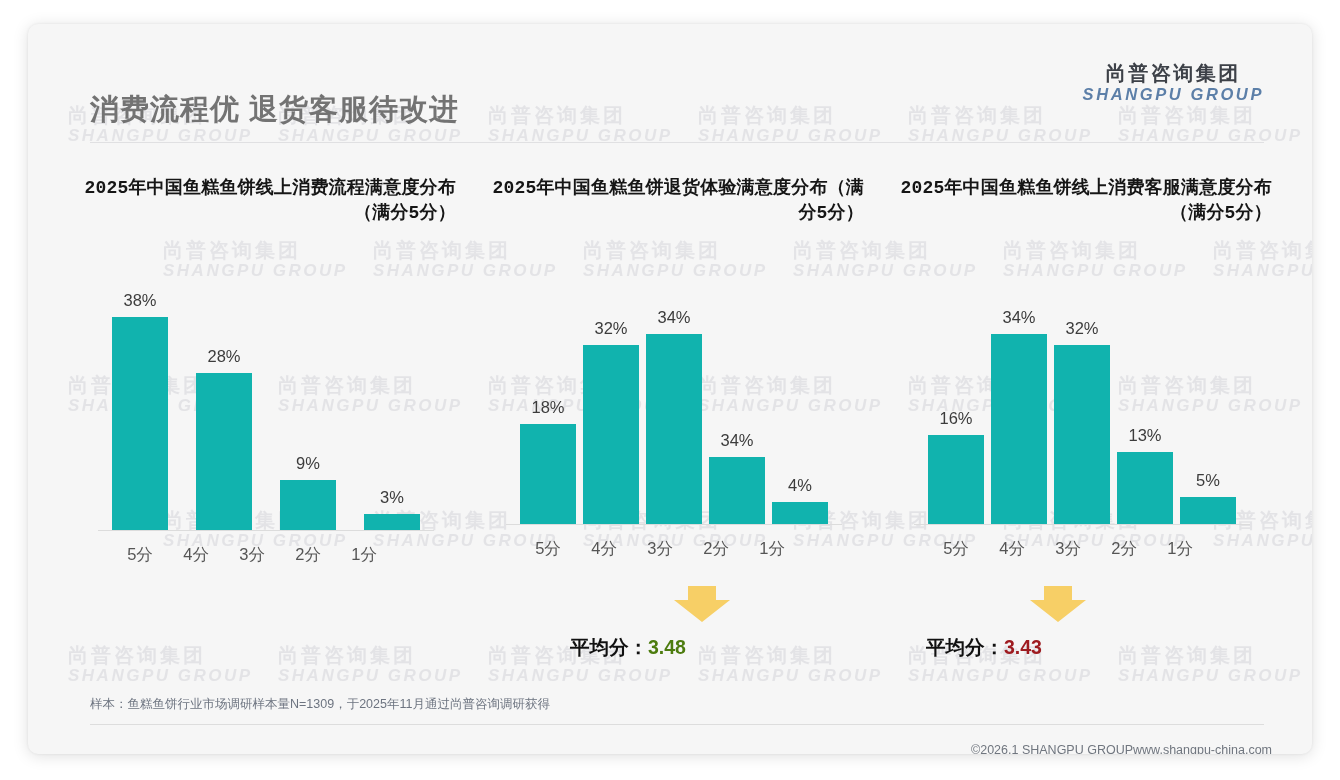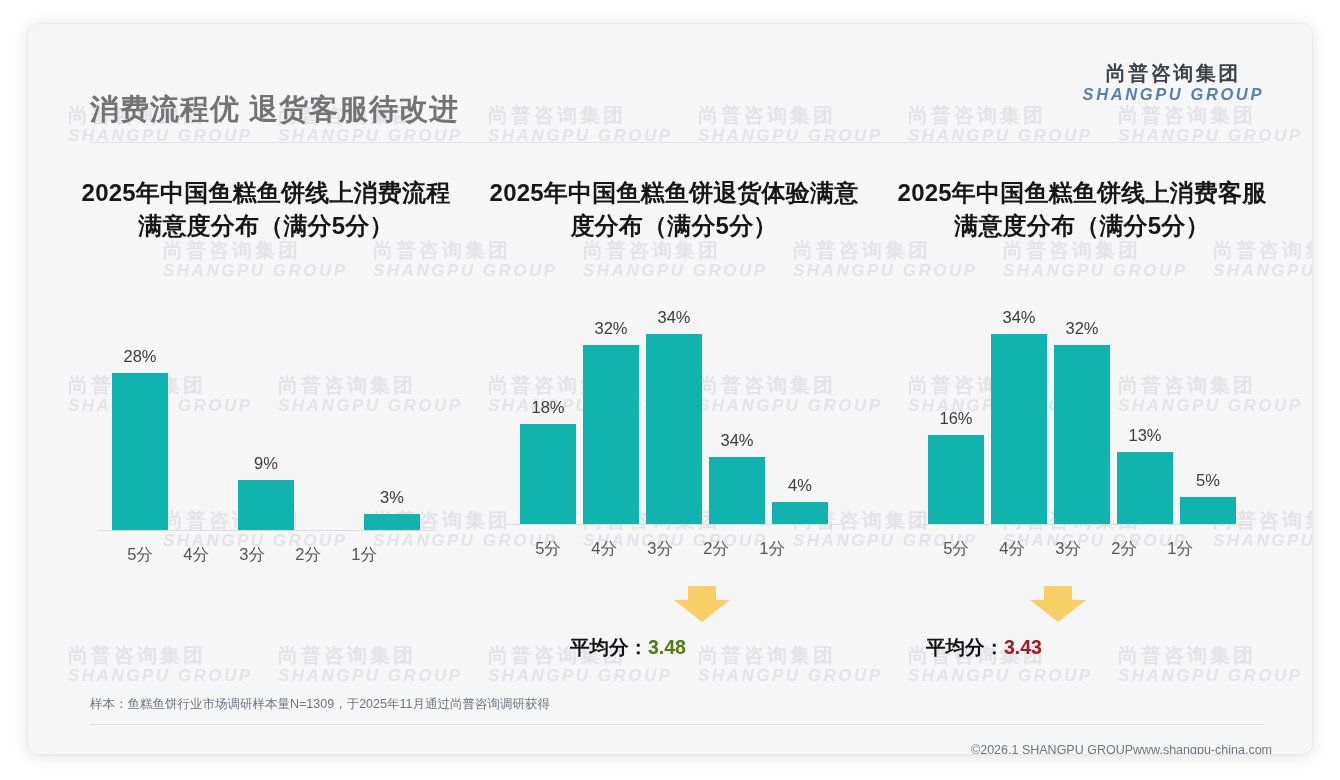--- a/index.html
+++ b/index.html
@@ -110,28 +110,29 @@
     display: flex;
     z-index: 2;
   }
   .panel {
     flex: 1 1 0;
     position: relative;
     display: flex;
     flex-direction: column;
   }
   .panel-title {
-    font-size: 24px;
+    font-size: 18px;
     font-weight: 700;
     color: #161616;
-    text-align: center;
+    text-align: right;
     line-height: 1.38;
     padding: 0 14px;
     height: 78px;
     letter-spacing: 0.2px;
+    font-family: Liberation Mono, monospace;
   }
 
   .plot {
     position: relative;
     height: 255px;
     margin: 22px 50px 0 50px;
   }
   .bars {
     position: absolute;
     left: 0; right: 0; bottom: 0;
@@ -379,20 +380,24 @@
   </div>
   <div class="header-rule"></div>
 
   <div class="charts">
 
     <div class="panel">
       <div class="panel-title">2025年中国鱼糕鱼饼线上消费流程满意度分布（满分5分）</div>
       <div class="plot">
         <div class="bars">
           <div class="bar-slot">
+            <div class="bar-value">38%</div>
+            <div class="bar" style="height: 214px; background: rgb(17, 179, 174);"></div>
+          </div>
+          <div class="bar-slot">
             <div class="bar-value">28%</div>
             <div class="bar" style="height: 158px; background: rgb(17, 179, 174);"></div>
           </div>
           <div class="bar-slot">
             <div class="bar-value">9%</div>
             <div class="bar" style="height: 51px; background: rgb(17, 179, 174);"></div>
           </div>
           <div class="bar-slot">
             <div class="bar-value">3%</div>
             <div class="bar" style="height: 17px; background: rgb(17, 179, 174);"></div>

